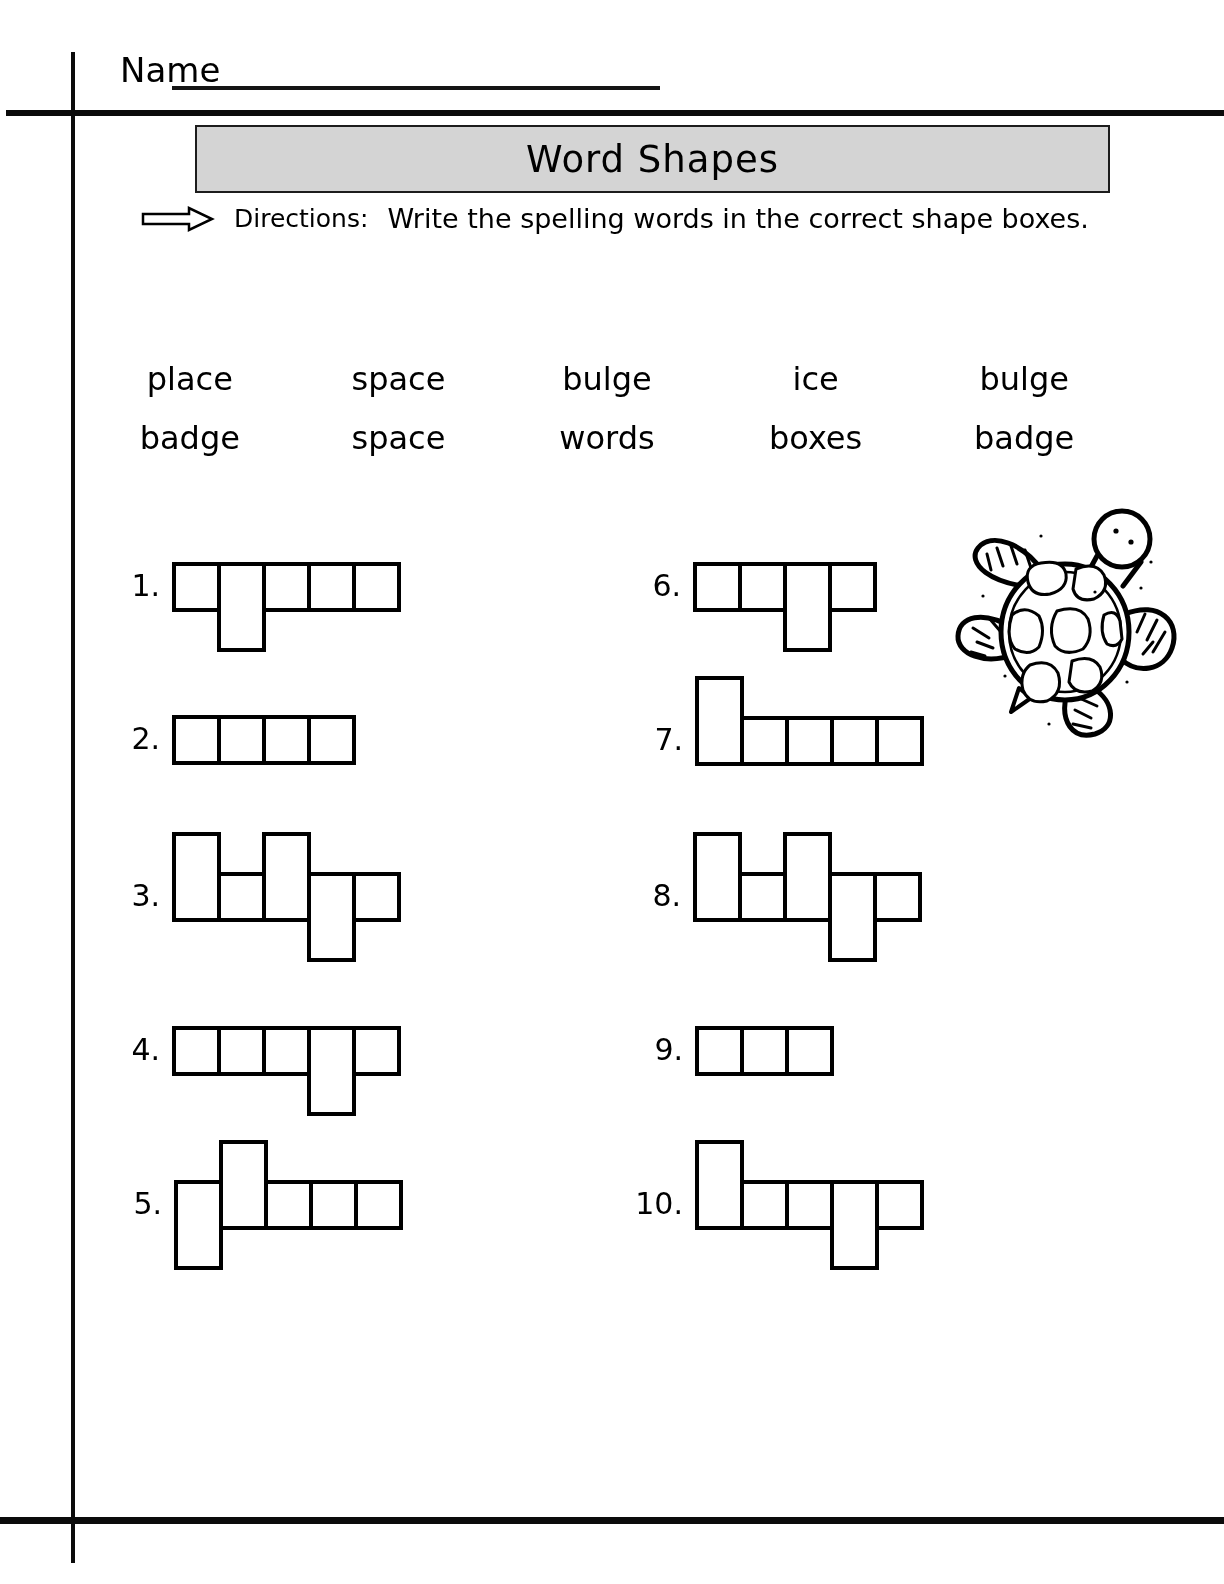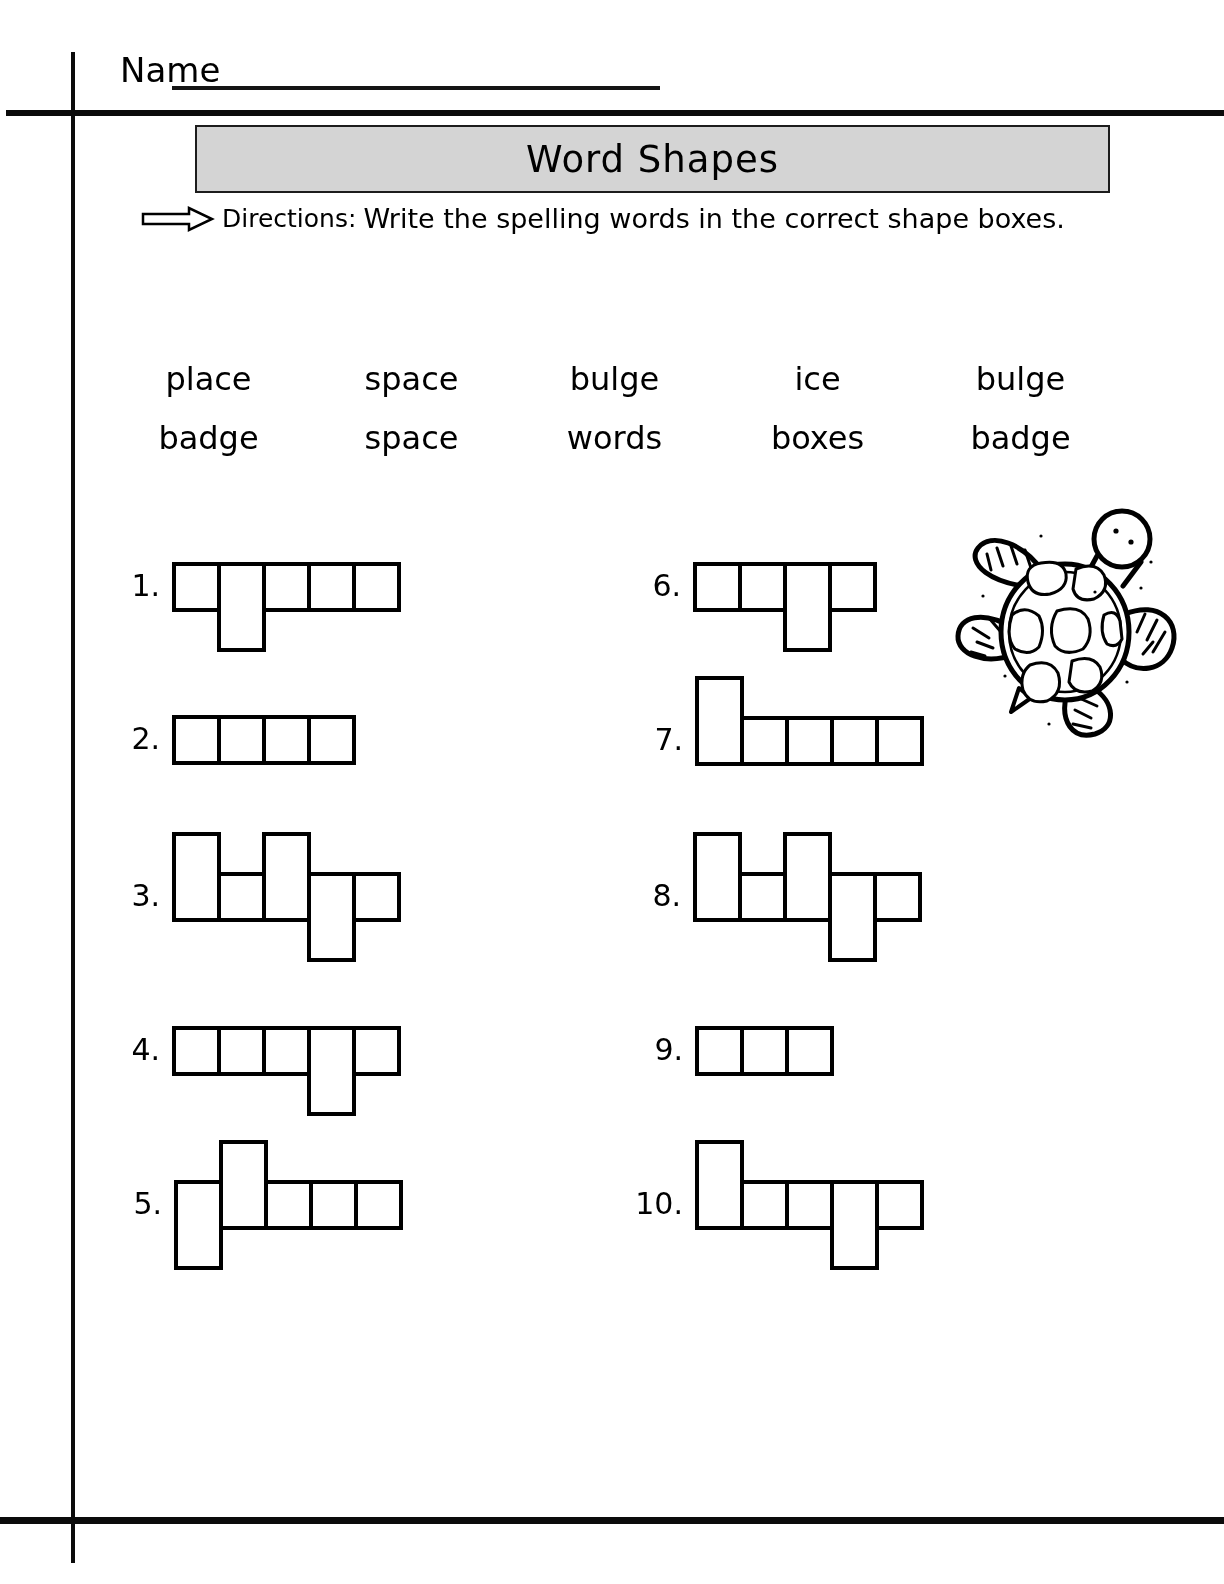--- a/index.html
+++ b/index.html
@@ -9,24 +9,24 @@
   #rule-top{left:6px;top:110px;width:1218px;height:6px;}
   #rule-bottom{left:0px;top:1517px;width:1224px;height:7px;}
   #rule-left{left:71px;top:52px;width:4px;height:1511px;}
   #name-label{position:absolute;left:88px;top:50px;font-size:34px;margin-left:32px;}
   #name-line{position:absolute;left:172px;top:55px;width:488px;height:31px;
              border-bottom:4px solid #151515;}
   #title-banner{position:absolute;left:147px;top:125px;width:915px;height:68px;
                 background:#d4d4d4;border:2px solid #1c1c1c;box-sizing:border-box;
                 display:flex;align-items:center;justify-content:center;margin-left:48px;}
   #title-banner span{font-size:37px;letter-spacing:1px;}
-  #directions{position:absolute;left:141px;top:203px;display:flex;align-items:center;gap:7px;}
+  #directions{position:absolute;left:141px;top:203px;display:flex;align-items:center;gap:19px;}
   #directions .dir-label{font-size:25px;}
   #directions .dir-text{font-size:27px;}
-  .word-row{position:absolute;left:107px;width:1030px;display:flex;}
+  .word-row{position:absolute;left:92px;width:1030px;display:flex;gap:13px;}
   .word-row .word{width:203px;text-align:center;font-size:32px;}
   #word-row-0{top:360px;}
   #word-row-1{top:419px;}
   .shape{position:absolute;height:50px;}
   .shape-num{position:absolute;left:-78px;top:6px;width:66px;text-align:right;font-size:30px;}
   .cell{position:absolute;width:49px;border:4px solid #000;background:#fff;box-sizing:border-box;}
   .cell.normal{top:0;height:50px;}
   .cell.ascender{top:-40px;height:90px;}
   .cell.descender{top:0;height:90px;}
   #turtle{position:absolute;left:945px;top:496px;width:245px;height:245px;}

